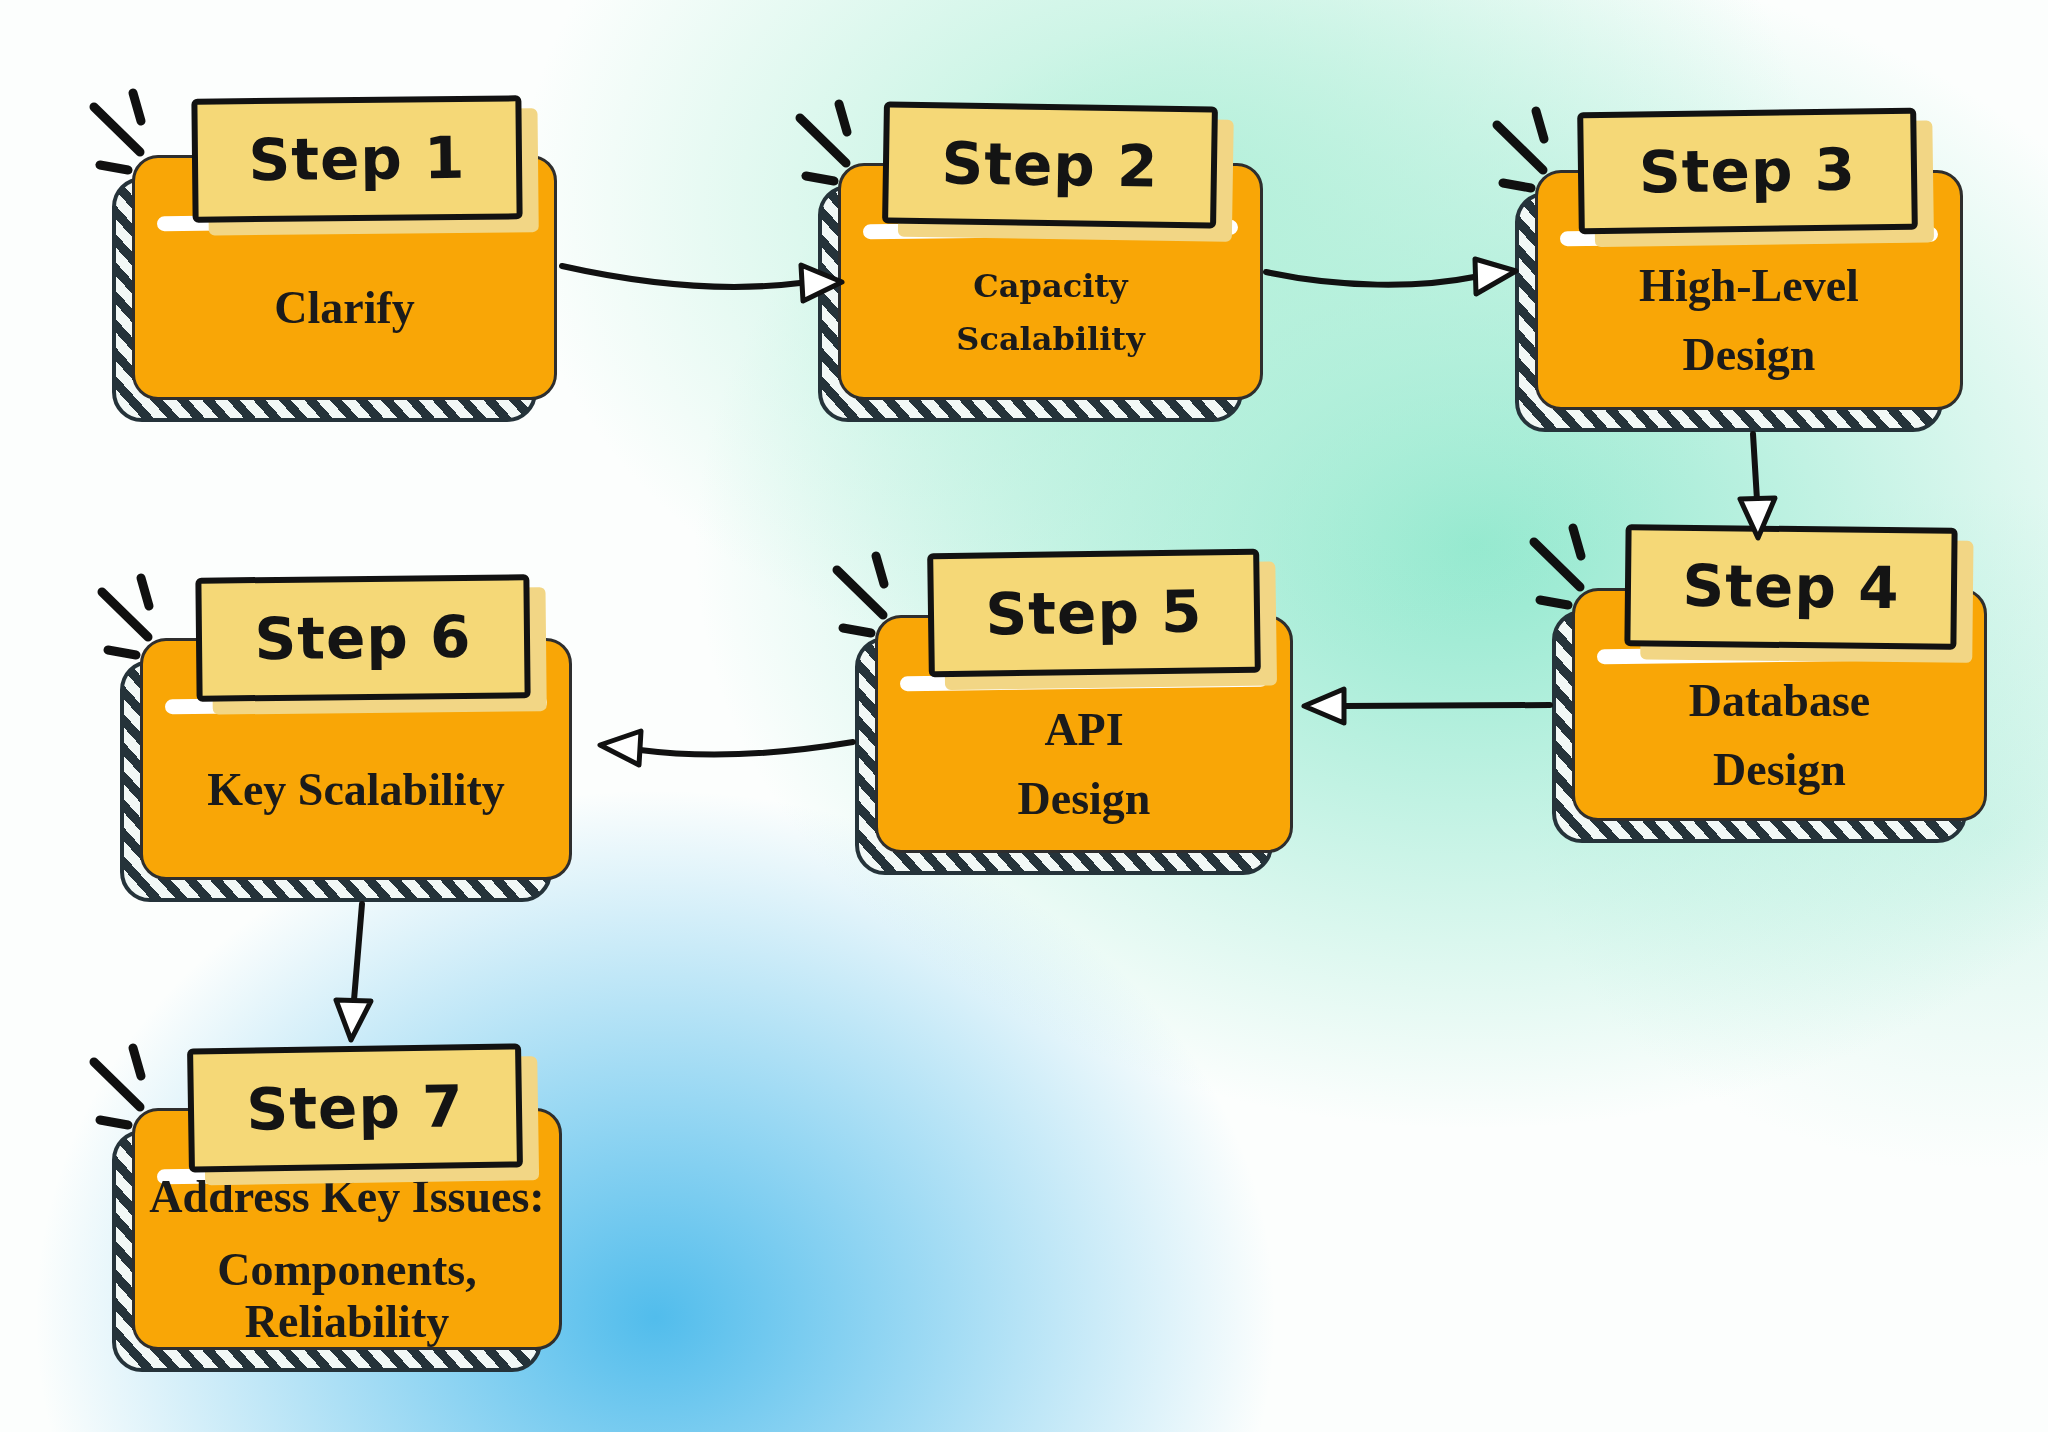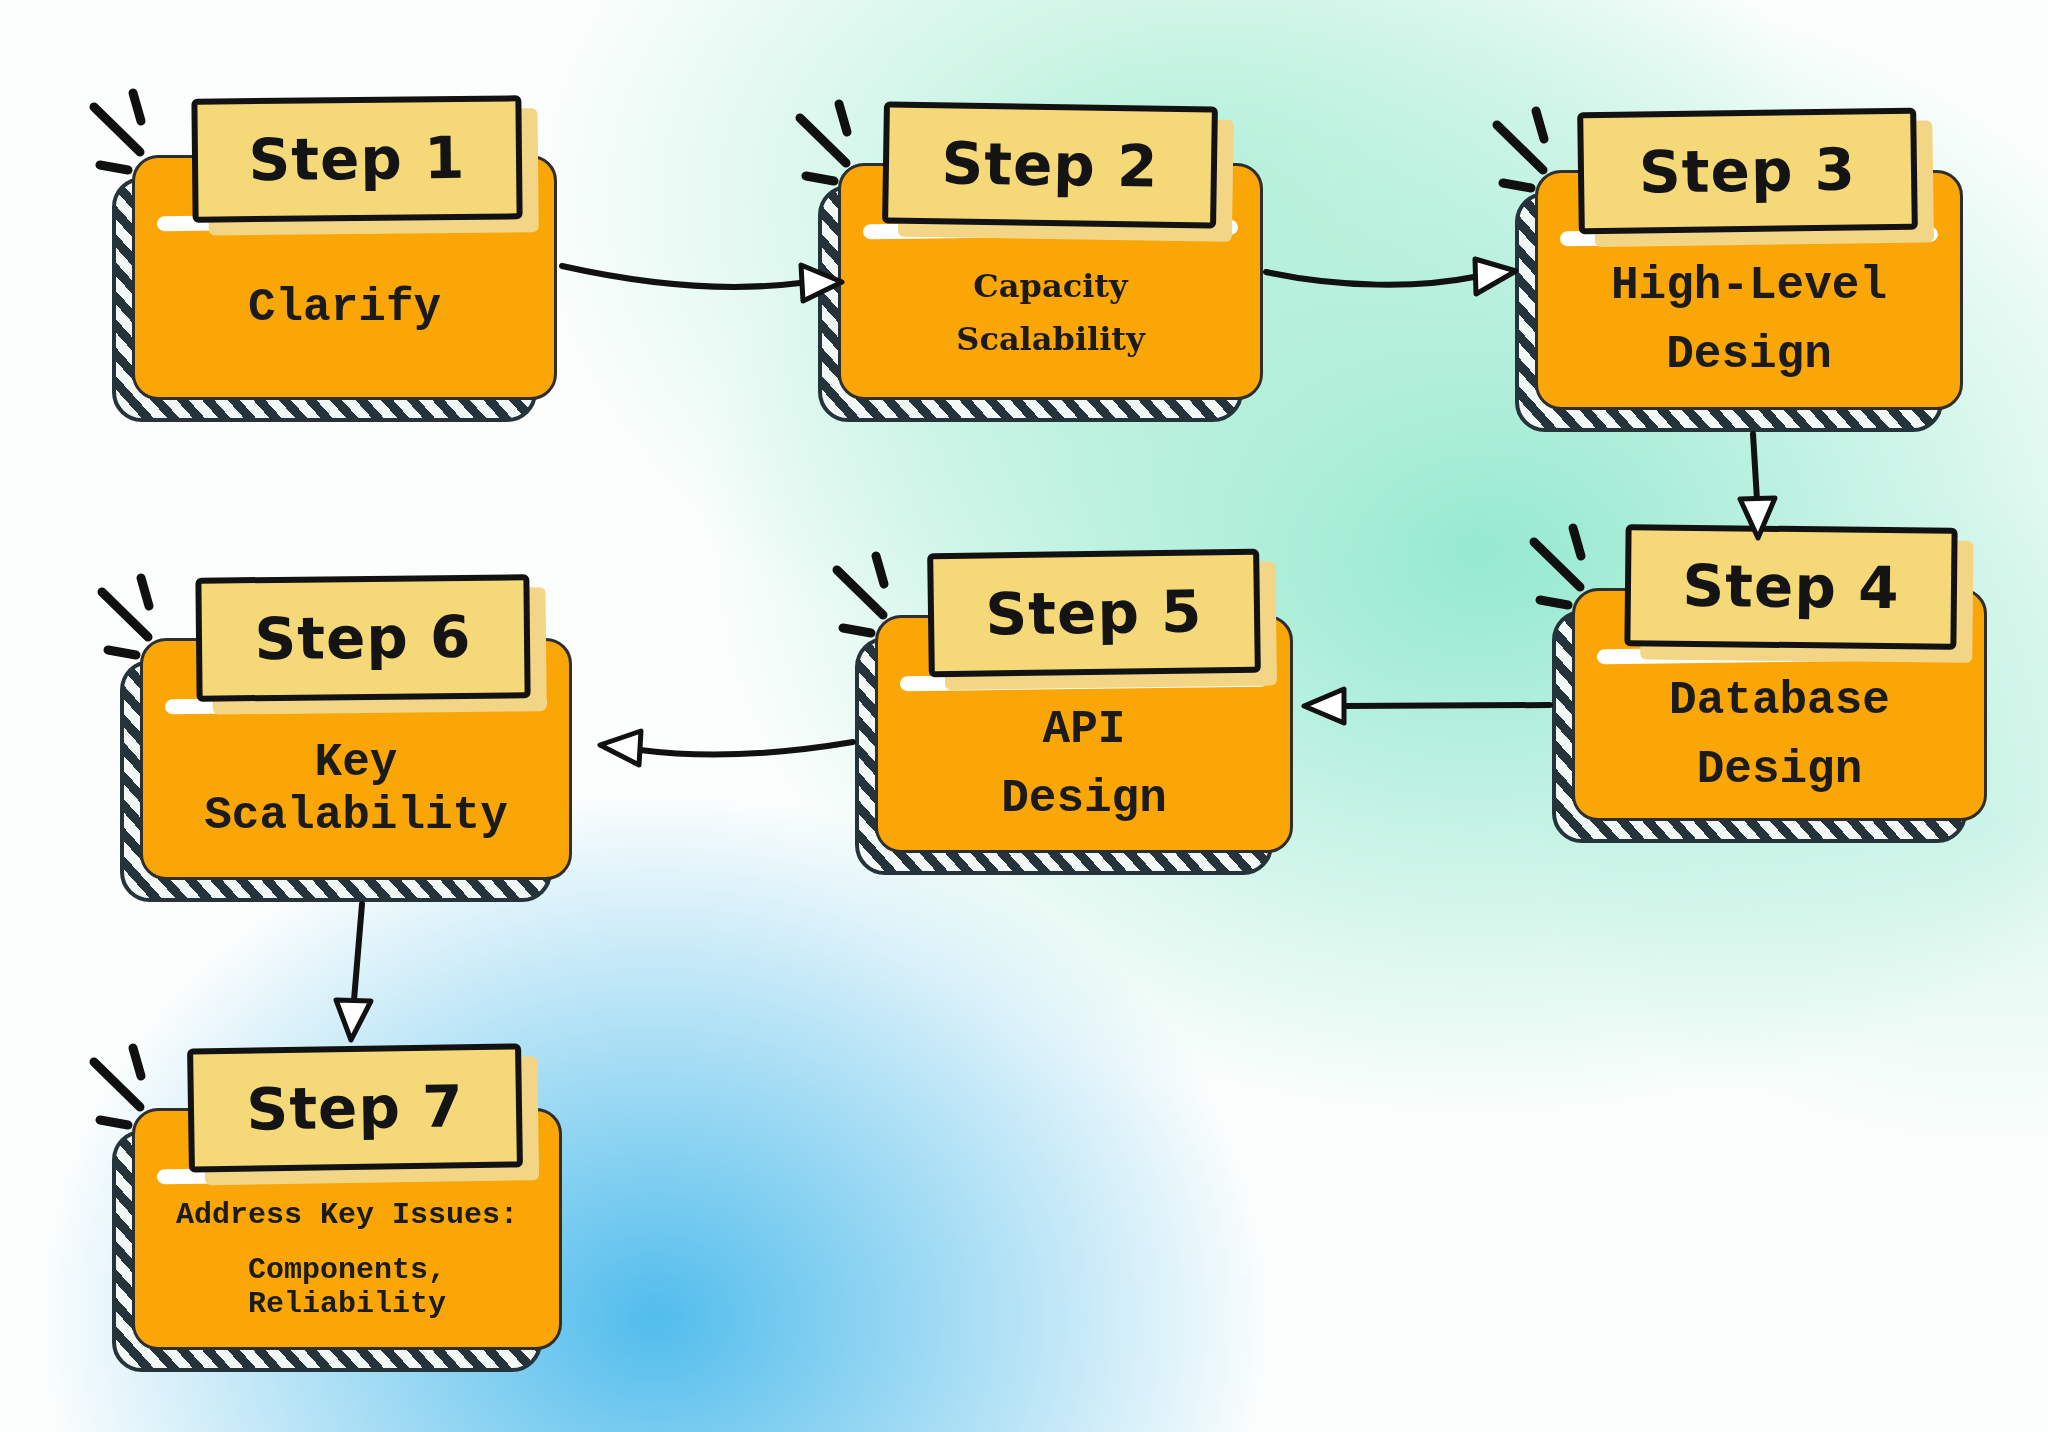--- a/index.html
+++ b/index.html
@@ -32,24 +32,24 @@
   }
   .strip{
     position:absolute;left:22px;right:22px;top:56px;height:15px;
     background:#ffffff;border-radius:9px;transform:rotate(-0.7deg);
   }
   .body{
     position:absolute;left:10px;right:10px;top:74px;bottom:12px;
     display:flex;flex-direction:column;justify-content:center;align-items:center;
     gap:16px;text-align:center;
     font-weight:700;font-size:46px;color:#1b1b1b;line-height:1.15;
-    font-family:Liberation Mono, monospace;
+    font-family:Liberation Serif, serif;
   }
   .body.serif{font-family:"DejaVu Serif", serif;font-size:32px;}
-  .body.small{font-size:30px;gap:20px;}
+  .body.small{font-size:46px;gap:20px;}
   .tab{
     position:absolute;z-index:3;
     background:#F5D877;
     border:6px solid #121212;
     border-radius:6px;
     box-shadow:16px 13px 0 #f2d685;
     display:flex;align-items:center;justify-content:center;
   }
   .tab span{
     font-weight:800;font-size:58px;color:#141414;letter-spacing:1px;

